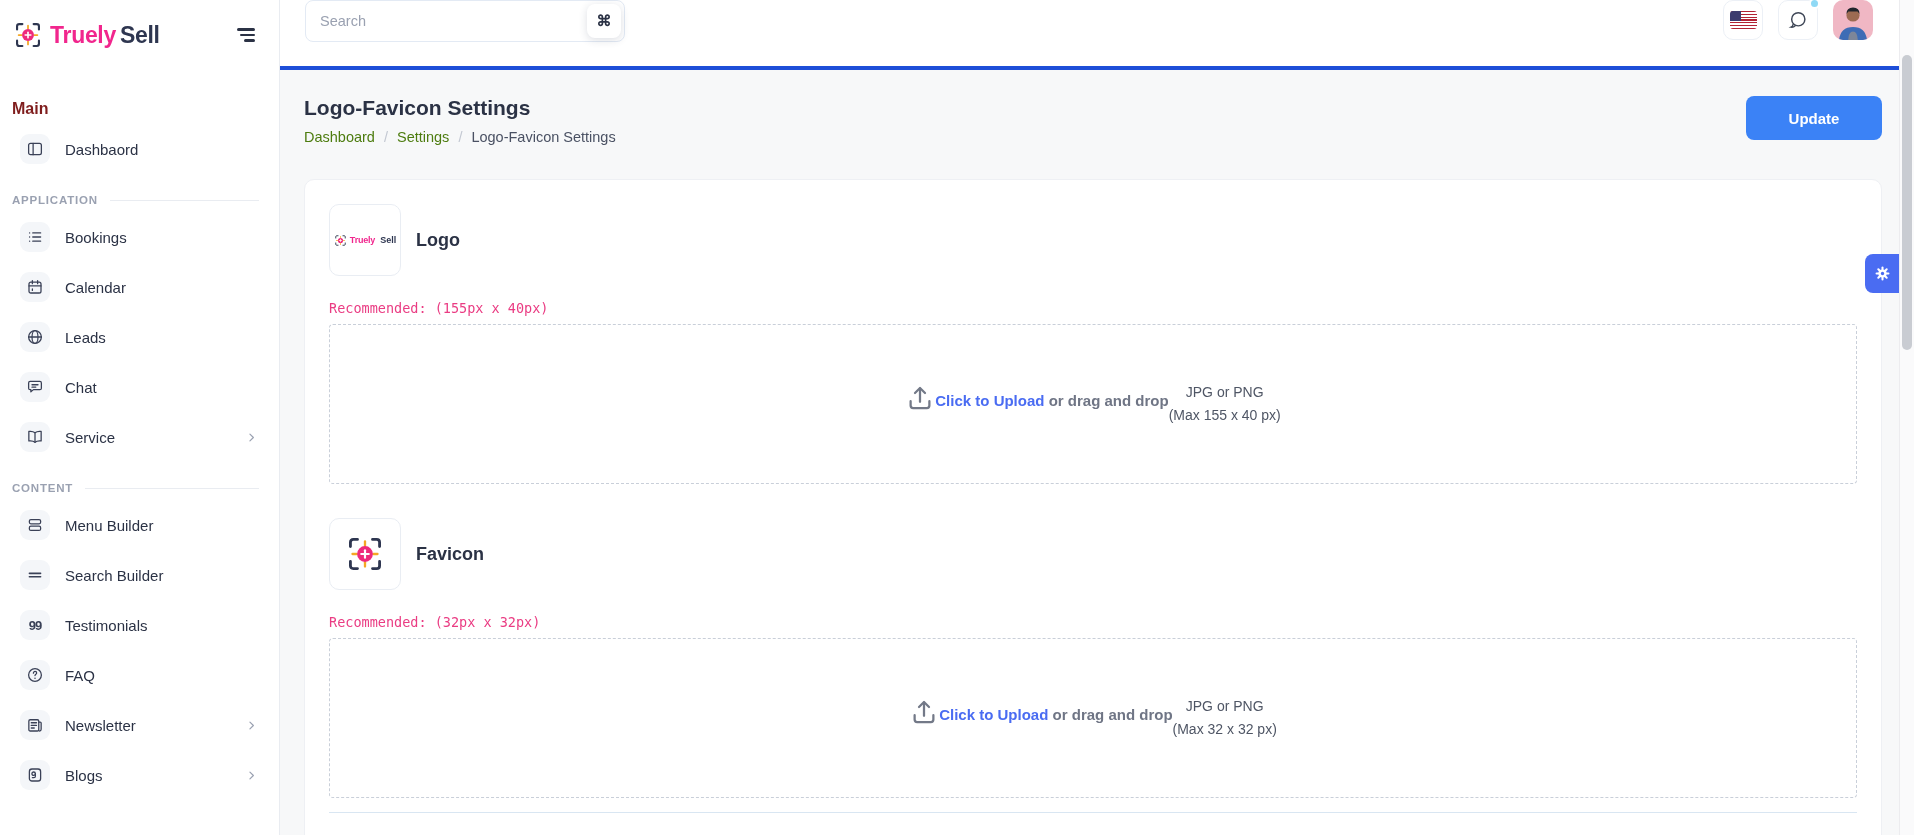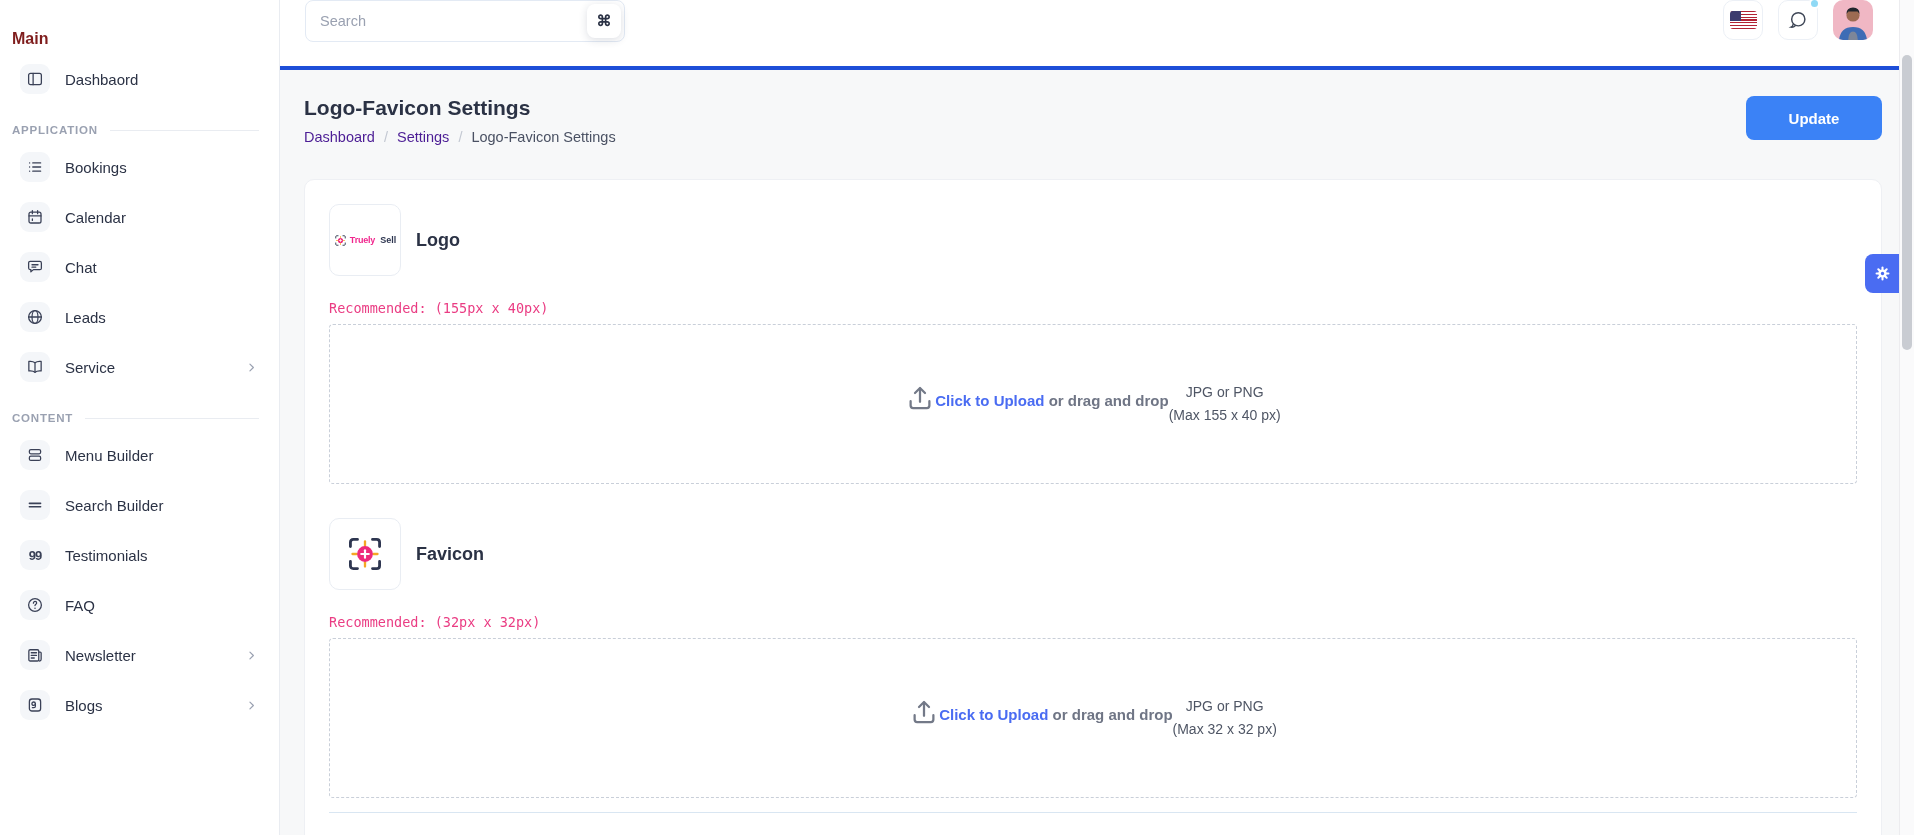--- a/index.html
+++ b/index.html
@@ -43,21 +43,21 @@
     background:repeating-linear-gradient(to bottom,#b22234 0 1.4px,#ffffff 1.4px 2.77px); }
   .flag .canton { position:absolute; left:0; top:0; width:11px; height:9.7px; background:#3c3b6e; }
   .badge-dot { position:absolute; top:-3px; right:-3px; width:11px; height:11px; border-radius:50%; background:#8fd9f5; border:2px solid #fff; }
   .avatar { width:40px; height:40px; border-radius:10px; overflow:hidden; cursor:pointer; flex:none; }
 
   
   .content { padding:26px 32px 0 24px; flex:1; }
   .page-header { display:flex; align-items:flex-start; justify-content:space-between; }
   .page-title { font-size:21px; font-weight:700; color:#2b3245; }
   .breadcrumb { display:flex; align-items:center; gap:9px; margin-top:9px; font-size:14.5px; }
-  .bc-item { color:#4c1d95; cursor:pointer; }
+  .bc-item { color:#4d7c0f; cursor:pointer; }
   .bc-item.active { color:#4a5163; cursor:default; }
   .bc-sep { color:#c3c8d2; }
   .update-btn { width:136px; height:44px; background:#3b82f6; color:#fff; font-size:15px; font-weight:700; border:none; border-radius:8px; cursor:pointer; font-family:"Liberation Sans",sans-serif; }
 
   .card { margin-top:34px; background:#fff; border:1px solid #eef0f4; border-radius:10px; padding:24px 24px 0; height:720px; overflow:hidden; }
   .section-head { display:flex; align-items:center; gap:15px; }
   .thumb { width:72px; height:72px; background:#fff; border:1px solid #e9edf3; border-radius:10px; display:flex; align-items:center; justify-content:center; flex:none; }
   .mini-logo { display:flex; align-items:center; gap:3px; }
   .mini-logo svg { width:13px; height:13px; }
   .mini-logo .t { font-size:9px; font-weight:800; color:#f1268d; letter-spacing:-.2px; }
@@ -102,20 +102,33 @@
         <line x1="24" y1="19.5" x2="24" y2="28.5"></line>
         <line x1="19.5" y1="24" x2="28.5" y2="24"></line>
       </g>
     </g>
   </defs>
 </svg>
 
 <div class="app">
 
   <aside class="sidebar">
+    <div class="sidebar-header">
+      <div class="brand">
+        <svg viewBox="0 0 48 48" width="30" height="30">
+            <use href="#target-glyph"></use>
+          </svg>
+        <span class="brand-text"><span class="brand-primary">Truely</span><span class="brand-secondary">Sell</span></span>
+      </div>
+      <button class="menu-toggle">
+          <i></i>
+          <i></i>
+          <i></i>
+        </button>
+    </div>
     <nav class="nav" id="sidebar-nav">
         <div class="nav-section-label title">
           <span>Main</span>
         </div>
         <div class="nav-item">
           <span class="nav-icon-box">
             <svg viewBox="0 0 24 24" fill="none" stroke="currentColor" stroke-width="1.7" stroke-linecap="round" stroke-linejoin="round">
               <rect x="3.5" y="4.5" width="17" height="15" rx="2.5"></rect>
               <line x1="9.5" y1="4.5" x2="9.5" y2="19.5"></line>
             </svg>
@@ -147,36 +160,36 @@
               <line x1="15.5" y1="3.5" x2="15.5" y2="7.5"></line>
               <line x1="4" y1="10.5" x2="20" y2="10.5"></line>
               <line x1="8.5" y1="14.5" x2="8.5" y2="16.5"></line>
             </svg>
           </span>
           <span class="nav-label">Calendar</span>
         </div>
         <div class="nav-item">
           <span class="nav-icon-box">
             <svg viewBox="0 0 24 24" fill="none" stroke="currentColor" stroke-width="1.7" stroke-linecap="round" stroke-linejoin="round">
+              <circle cx="12" cy="12" r="8.5"></circle>
+              <ellipse cx="12" cy="12" rx="4" ry="8.5"></ellipse>
+              <line x1="3.5" y1="12" x2="20.5" y2="12"></line>
+            </svg>
+          </span>
+          <span class="nav-label">Leads</span>
+        </div>
+        <div class="nav-item">
+          <span class="nav-icon-box">
+            <svg viewBox="0 0 24 24" fill="none" stroke="currentColor" stroke-width="1.7" stroke-linecap="round" stroke-linejoin="round">
               <path d="M5.5 4.5 h13 q2 0 2 2 v7 q0 2 -2 2 h-8.6 l-3.4 2.8 v-2.8 h-1 q-2 0 -2 -2 v-7 q0 -2 2 -2 z"></path>
               <line x1="8" y1="9" x2="16" y2="9"></line>
               <line x1="8" y1="12.3" x2="13" y2="12.3"></line>
             </svg>
           </span>
           <span class="nav-label">Chat</span>
-        </div>
-        <div class="nav-item">
-          <span class="nav-icon-box">
-            <svg viewBox="0 0 24 24" fill="none" stroke="currentColor" stroke-width="1.7" stroke-linecap="round" stroke-linejoin="round">
-              <circle cx="12" cy="12" r="8.5"></circle>
-              <ellipse cx="12" cy="12" rx="4" ry="8.5"></ellipse>
-              <line x1="3.5" y1="12" x2="20.5" y2="12"></line>
-            </svg>
-          </span>
-          <span class="nav-label">Leads</span>
         </div>
         <div class="nav-item">
           <span class="nav-icon-box">
             <svg viewBox="0 0 24 24" fill="none" stroke="currentColor" stroke-width="1.7" stroke-linecap="round" stroke-linejoin="round">
               <path d="M12 6.2 C10 4.6 7 4.1 3.8 4.5 v12.8 C7 16.9 10 17.4 12 19 c2 -1.6 5 -2.1 8.2 -1.7 V4.5 C17 4.1 14 4.6 12 6.2 z"></path>
               <line x1="12" y1="6.2" x2="12" y2="19"></line>
             </svg>
           </span>
           <span class="nav-label">Service</span>
           <span style="color:#9aa1b1;display:flex">

